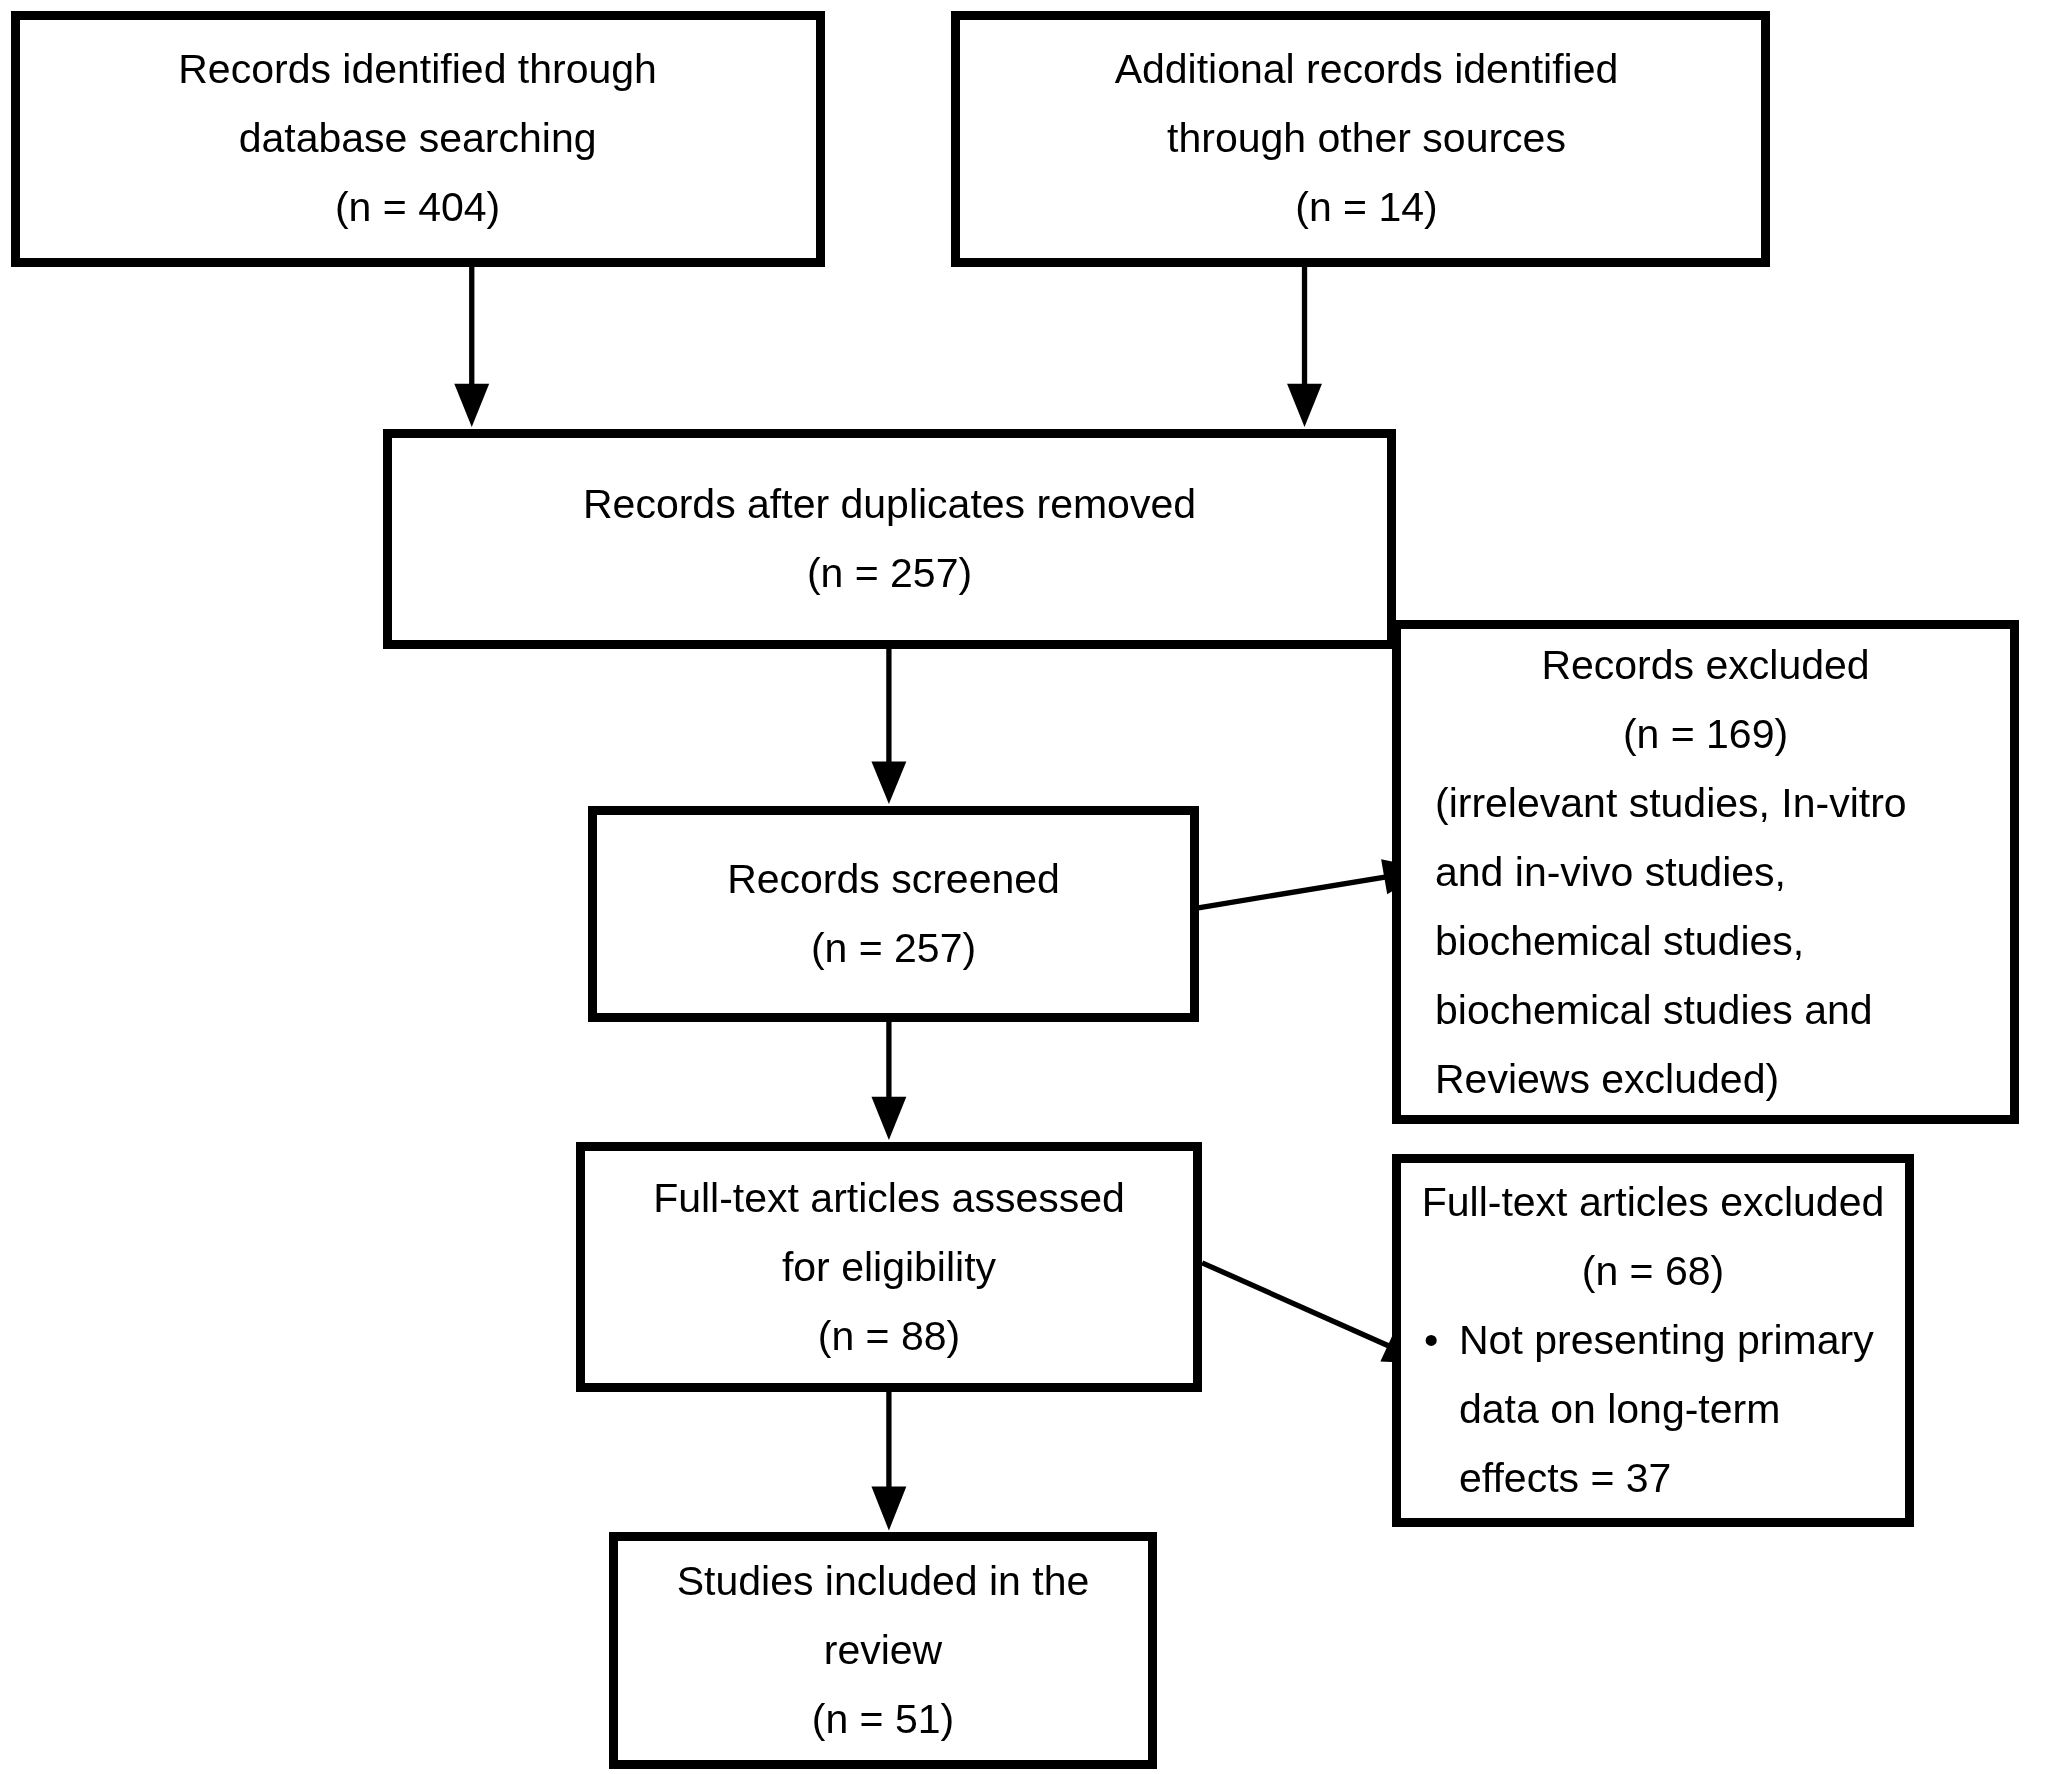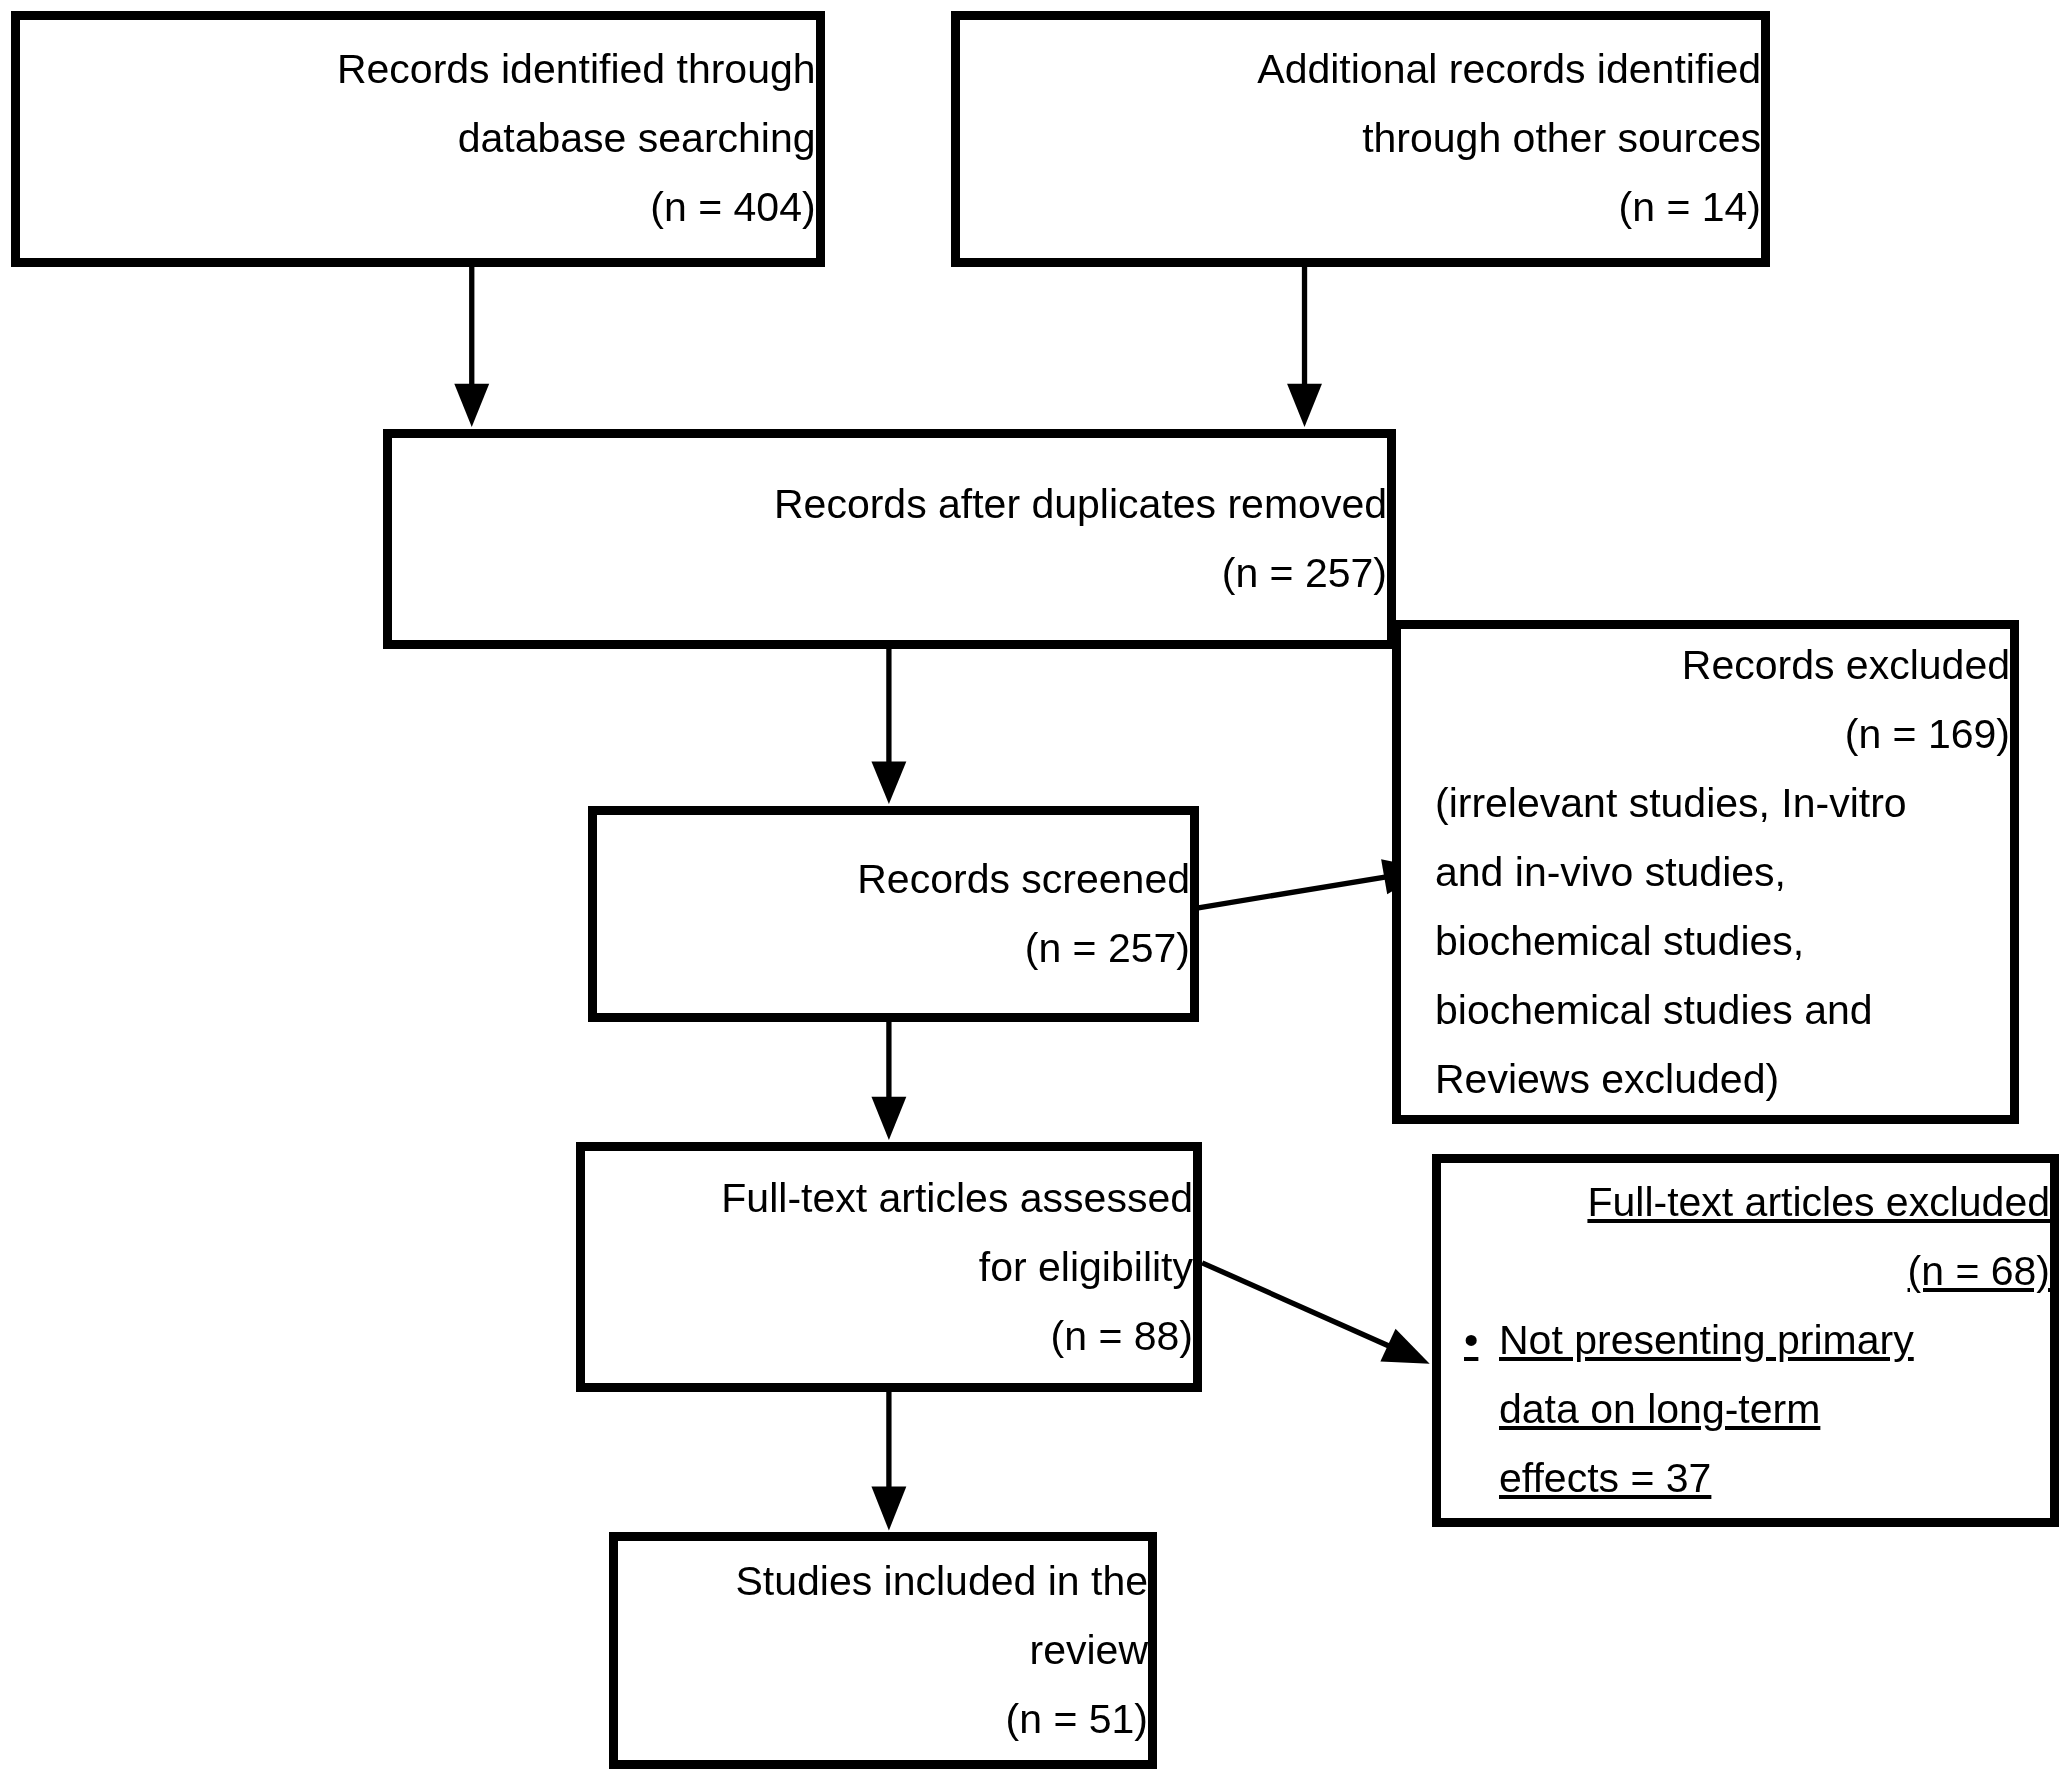--- a/index.html
+++ b/index.html
@@ -16,21 +16,21 @@
     position: absolute;
     box-sizing: border-box;
     border: 9px solid #000000;
     background: #ffffff;
     display: flex;
     flex-direction: column;
     justify-content: center;
     font-size: 41px;
     line-height: 69px;
   }
-  .line { text-align: right; white-space: nowrap; }
+  .line { text-align: center; white-space: nowrap; }
   .line-left { text-align: left; white-space: nowrap; padding-left: 34px; }
   .bullet-row {
     display: flex;
     align-items: flex-start;
     padding-left: 23px;
     text-align: left;
   }
   .bullet-glyph { width: 35px; flex: none; }
   .bullet-lines .line-left { padding-left: 0; }
   svg.arrows { position: absolute; left: 0; top: 0; }
@@ -102,21 +102,21 @@
     <div class="line-left">biochemical studies and</div>
     <div class="line-left">Reviews excluded)</div>
   </div>
 
   <div class="box" style="left:576px; top:1142px; width:626px; height:250px;">
     <div class="line">Full-text articles assessed</div>
     <div class="line">for eligibility</div>
     <div class="line">(n = 88)</div>
   </div>
 
-  <div class="box" style="left:1432px; top:1154px; width:627px; height:373px;text-decoration:underline;">
+  <div class="box" style="left:1392px; top:1154px; width:522px; height:373px;">
     <div class="line">Full-text articles excluded</div>
     <div class="line">(n = 68)</div>
     <div class="bullet-row">
       <div class="bullet-glyph">•</div>
       <div class="bullet-lines">
         <div class="line-left">Not presenting primary</div>
         <div class="line-left">data on long-term</div>
         <div class="line-left">effects = 37</div>
       </div>
     </div>

